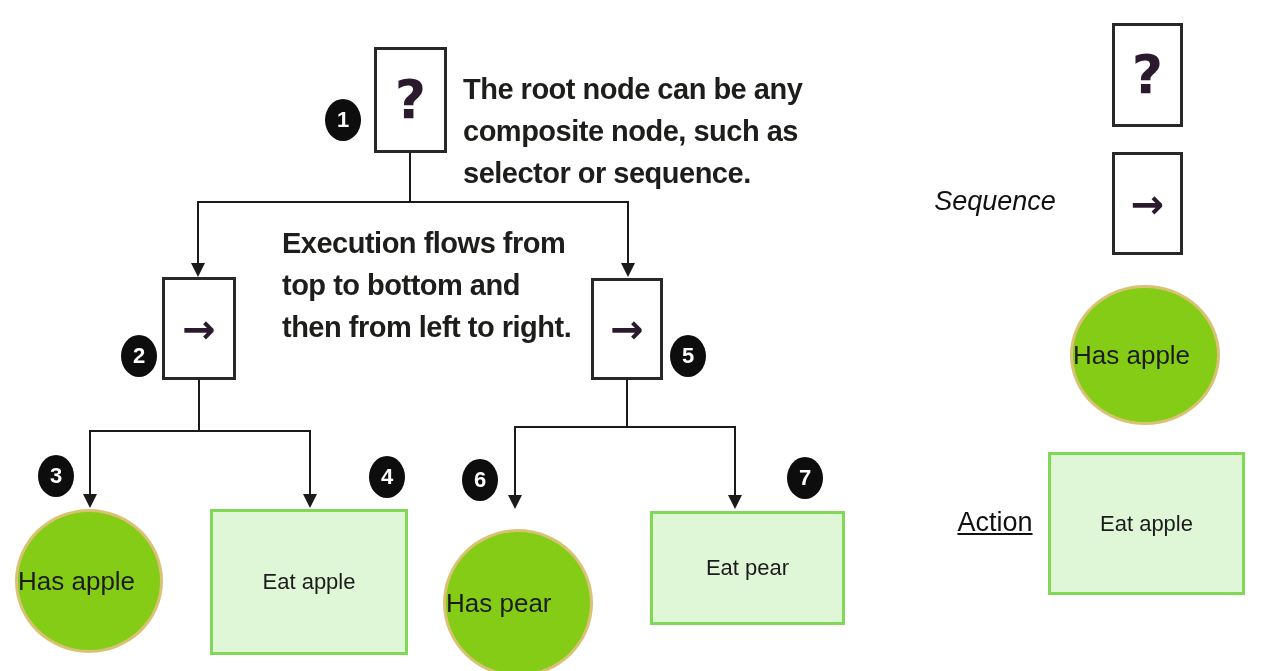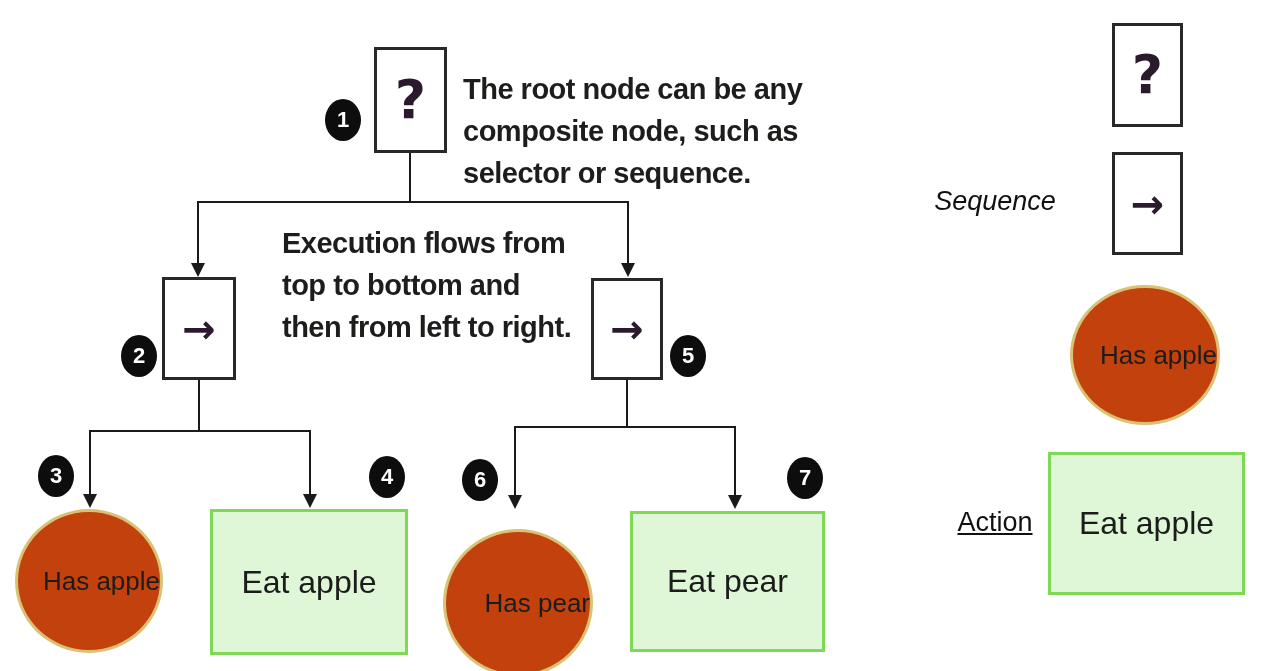--- a/index.html
+++ b/index.html
@@ -28,36 +28,36 @@
     color: #2b1a2e;
     line-height: 1;
   }
   .symbol.q { font-size: 54px; }
   .symbol.arr { font-size: 40px; }
 
   
   .cond-ellipse {
     position: absolute;
     border-radius: 50%;
-    background: #c2410c;
+    background: #84cc16;
     border: 3px solid #d9c274;
     display: flex;
     align-items: center;
-    justify-content: flex-end;
+    justify-content: flex-start;
     font-size: 26px;
     color: #1c1c1c;
   }
   .act-rect {
     position: absolute;
     background: #dff6d7;
     border: 3px solid #7fd957;
     display: flex;
     align-items: center;
     justify-content: center;
-    font-size: 32px;
+    font-size: 22px;
     color: #1c1c1c;
   }
 
   
   .badge {
     position: absolute;
     width: 36px;
     height: 42px;
     border-radius: 50%;
     background: #0d0d0d;
@@ -151,21 +151,21 @@
   </div>
 
   <div class="act-rect" style="left:210px; top:509px; width:198px; height:146px;">
     <span>Eat apple</span>
   </div>
 
   <div class="cond-ellipse" style="left:443px; top:529px; width:150px; height:148px;">
     <span>Has pear</span>
   </div>
 
-  <div class="act-rect" style="left:630px; top:511px; width:195px; height:141px;">
+  <div class="act-rect" style="left:650px; top:511px; width:195px; height:114px;">
     <span>Eat pear</span>
   </div>
 
   <div class="badge" style="left:325px; top:99px;">1</div>
   <div class="badge" style="left:121px; top:335px;">2</div>
   <div class="badge" style="left:38px; top:455px;">3</div>
   <div class="badge" style="left:369px; top:456px;">4</div>
   <div class="badge" style="left:670px; top:335px;">5</div>
   <div class="badge" style="left:462px; top:459px;">6</div>
   <div class="badge" style="left:787px; top:457px;">7</div>

